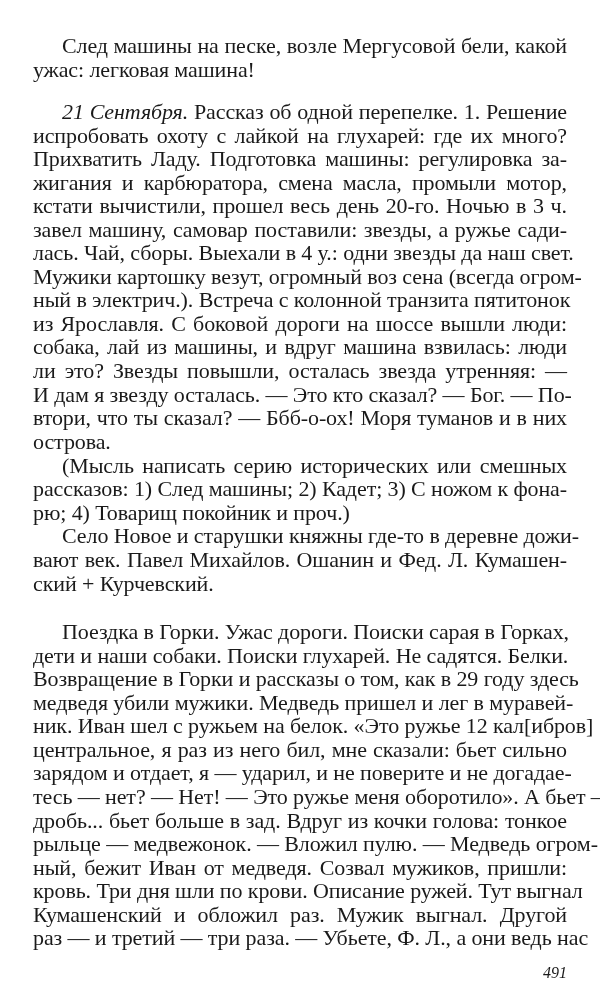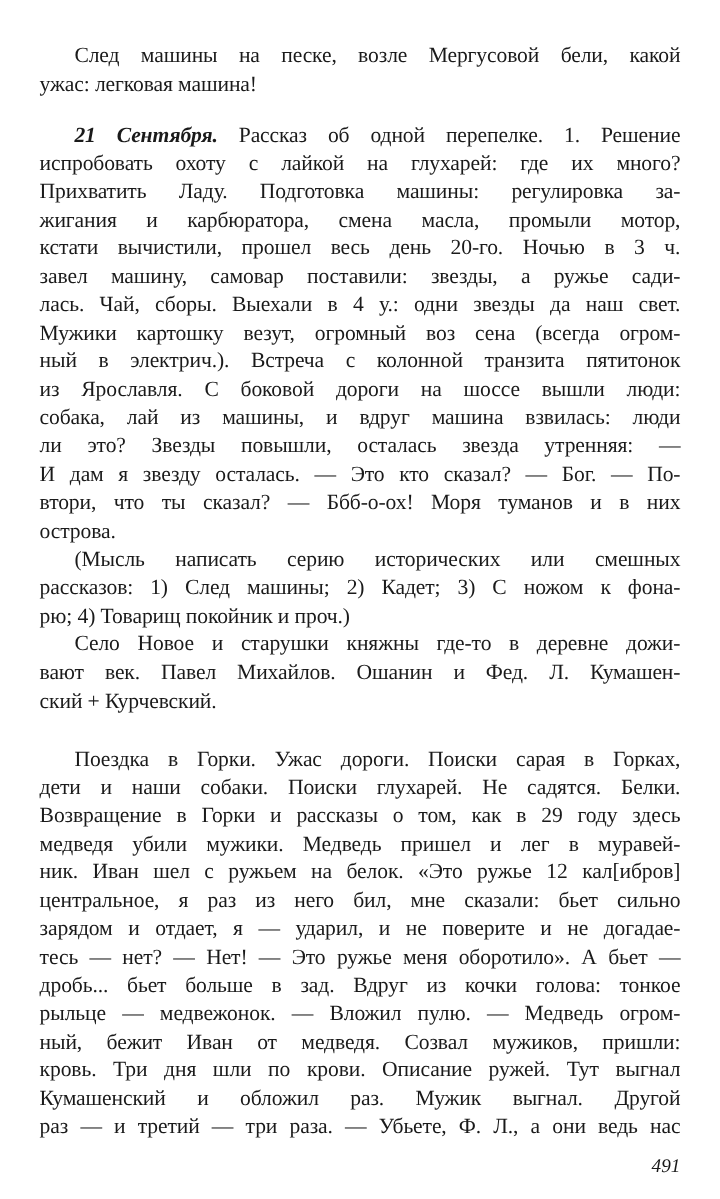--- a/index.html
+++ b/index.html
@@ -4,29 +4,29 @@
 <style>
   html, body { margin:0; padding:0; }
   body {
     width:600px; height:999px; background:#ffffff; position:relative; overflow:hidden;
     font-family: "Liberation Serif", "DejaVu Serif", serif;
     color:#1a1a1a;
   }
   .page { position:absolute; left:0; top:0; width:600px; height:999px; }
   .line {
     position:absolute; left:33px; width:534px;
-    font-size:18px; line-height:24px; height:24px;
+    font-size:22px; line-height:24px; height:24px;
     text-align:justify; text-align-last:justify;
     white-space:nowrap;
     font-stretch: condensed;
     letter-spacing:-0.1px;
   }
   .line.indent { left:62px; width:505px; }
   .line.last { text-align-last:left; }
-  .date { font-weight:bold; font-style:italic; }
+  .date { font-weight:normal; font-style:italic; }
   .pagenum {
     position:absolute; right:33px; top:961px;
     font-size:16px; font-style:italic; line-height:24px;
   }
 </style>
 </head>
 <body>
 
 <div class="page">
 

